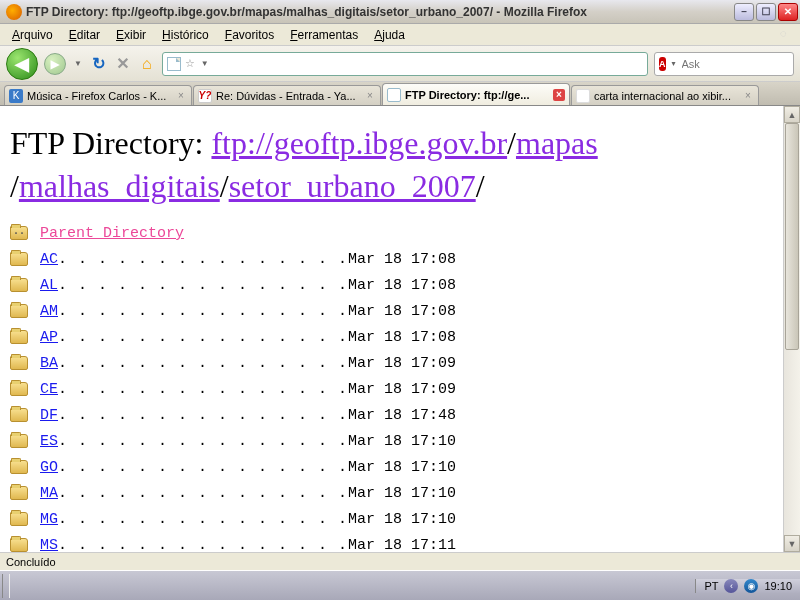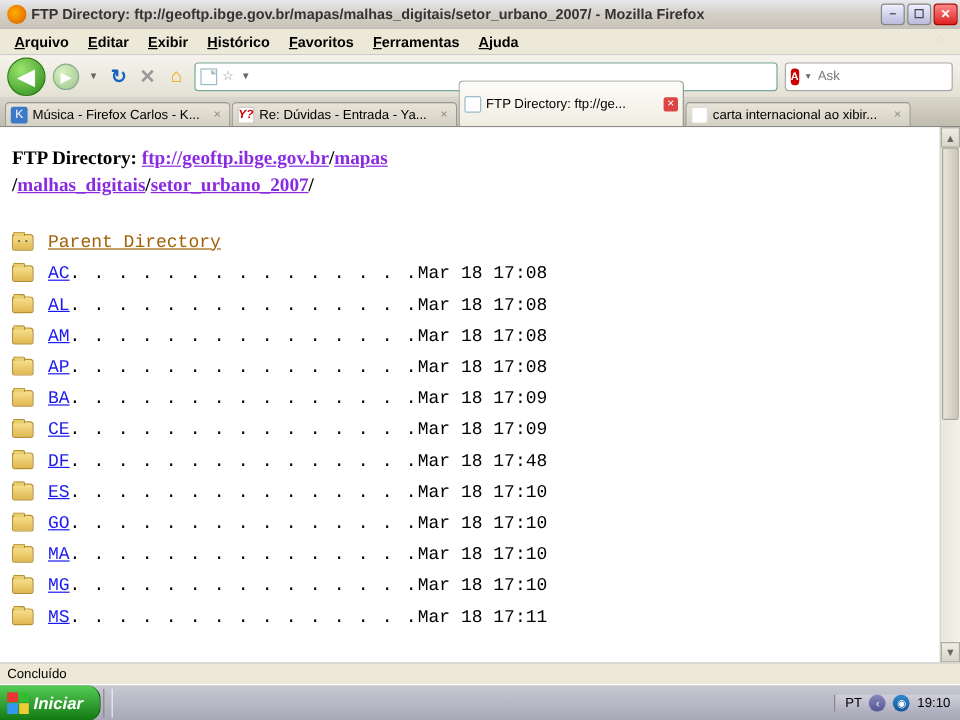--- a/index.html
+++ b/index.html
@@ -30,21 +30,20 @@
   .win-max { background: linear-gradient(#eef, #bbd); color: #445; }
   .win-close { background: linear-gradient(#f88, #d22); color: #fff; border-color: #a00; }
   
   .menubar {
     height: 22px;
     background: #ece9d8;
     display: flex;
     align-items: center;
     padding: 0 4px;
     border-bottom: 1px solid #ccc;
-    font-weight: bold;
   }
   .menu-item { padding: 2px 8px; font-size: 12px; }
   .menu-item .ul { text-decoration: underline; }
   .menubar-throbber { margin-left: auto; width: 16px; height: 16px; color: #ccc; }
   
   .navbar {
     height: 36px;
     background: linear-gradient(#f5f3ec, #e4e1d4);
     display: flex;
     align-items: center;
@@ -115,22 +114,22 @@
     padding: 0 4px;
     gap: 4px;
     margin-right: 1px;
     font-size: 11px;
     min-width: 0;
     flex: 1;
     max-width: 188px;
   }
   .tab.active {
     background: linear-gradient(#fdfcf8, #f0ede0);
-    height: 38px;
-    font-weight: normal;
+    height: 22px;
+    font-weight: bold;
     justify-content: flex-end;
   }
   .tab-favicon { width: 14px; height: 14px; flex-shrink: 0; display:flex; align-items:center; justify-content:center; font-size:10px; border-radius:2px;}
   .fav-k { background:#3a7ac8; color:#fff;}
   .fav-y { color:#c00; font-style:italic; font-weight:bold; background:#fff; border:1px solid #ccc;}
   .fav-page { border:1px solid #9bc; background:#fff;}
   .fav-g { background:#fff; border:1px solid #ddd;}
   .tab-label { flex: 1; white-space: nowrap; overflow: hidden; text-overflow: ellipsis; }
   .tab-close { width: 12px; height: 12px; font-size: 10px; color: #888; flex-shrink: 0; display:flex; align-items:center; justify-content:center; border-radius:2px;}
   .tab.active .tab-close { background:#d44; color:#fff;}
@@ -141,25 +140,25 @@
     background: #fff;
     min-height: 0;
   }
   .content {
     flex: 1;
     padding: 16px 10px 0 10px;
     overflow: hidden;
     font-family: "Times New Roman", serif;
   }
   .heading {
-    font-size: 16px;
-    font-weight: bold;
+    font-size: 32px;
+    font-weight: normal;
     color: #000;
     line-height: 1.35;
-    margin-bottom: 24px;
+    margin-bottom: 12px;
   }
   .heading a { color: #8a2be2; text-decoration: underline; }
   .heading .slash { color: #000; }
   .listing { font-family: "Courier New", monospace; font-size: 15px; }
   .row { display: flex; align-items: center; height: 26px; }
   .folder-icon {
     width: 18px; height: 14px;
     background: linear-gradient(#f8e090, #e0b850);
     border: 1px solid #b89030;
     border-radius: 1px 3px 2px 2px;
@@ -169,21 +168,21 @@
   }
   .folder-icon:before {
     content:''; position:absolute; top:-3px; left:0;
     width:8px; height:3px;
     background:#e8d070; border:1px solid #b89030; border-bottom:none; border-radius: 1px 2px 0 0;
   }
   .folder-icon.up:after {
     content:'..'; position:absolute; left:2px; top:-1px; font-size:10px; font-weight:bold; color:#555;
   }
   .entry-link { color: #1a1aee; text-decoration: underline; }
-  .row.parent .entry-link { color: #a16207; }
+  .row.parent .entry-link { color: #ec4899; }
   .dots { letter-spacing: 1px; }
   .timestamp { }
   
   .vscroll {
     width: 17px;
     background: linear-gradient(to right,#e8e5dd,#f4f2ea);
     border-left: 1px solid #ccc;
     display: flex; flex-direction: column;
   }
   .sb-btn { height: 17px; background: linear-gradient(#f0ede4,#d8d4c8); border:1px solid #b0ac9e; display:flex; align-items:center; justify-content:center; font-size:9px; color:#666;}
@@ -409,29 +408,20 @@
       </div>
     <div class="sb-btn">▼</div>
   </div>
 </div>
 
 <div class="statusbar">
   <span>Concluído</span>
 </div>
 
 <div class="taskbar">
-  <div class="start-btn">
-    <div class="start-logo">
-        <span></span>
-        <span></span>
-        <span></span>
-        <span></span>
-      </div>
-    <span>Iniciar</span>
-  </div>
   <span class="task-sep"></span>
   <div class="tray">
     <span>PT</span>
     <span class="tray-icon tray-chev">‹</span>
     <span class="tray-icon tray-net">◉</span>
     <span>19:10</span>
   </div>
 </div>
 
 </body></html>

